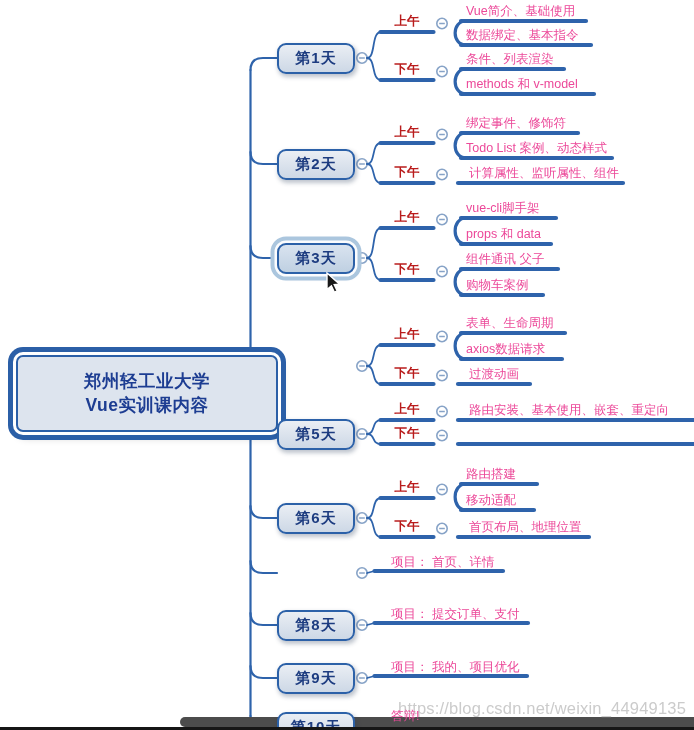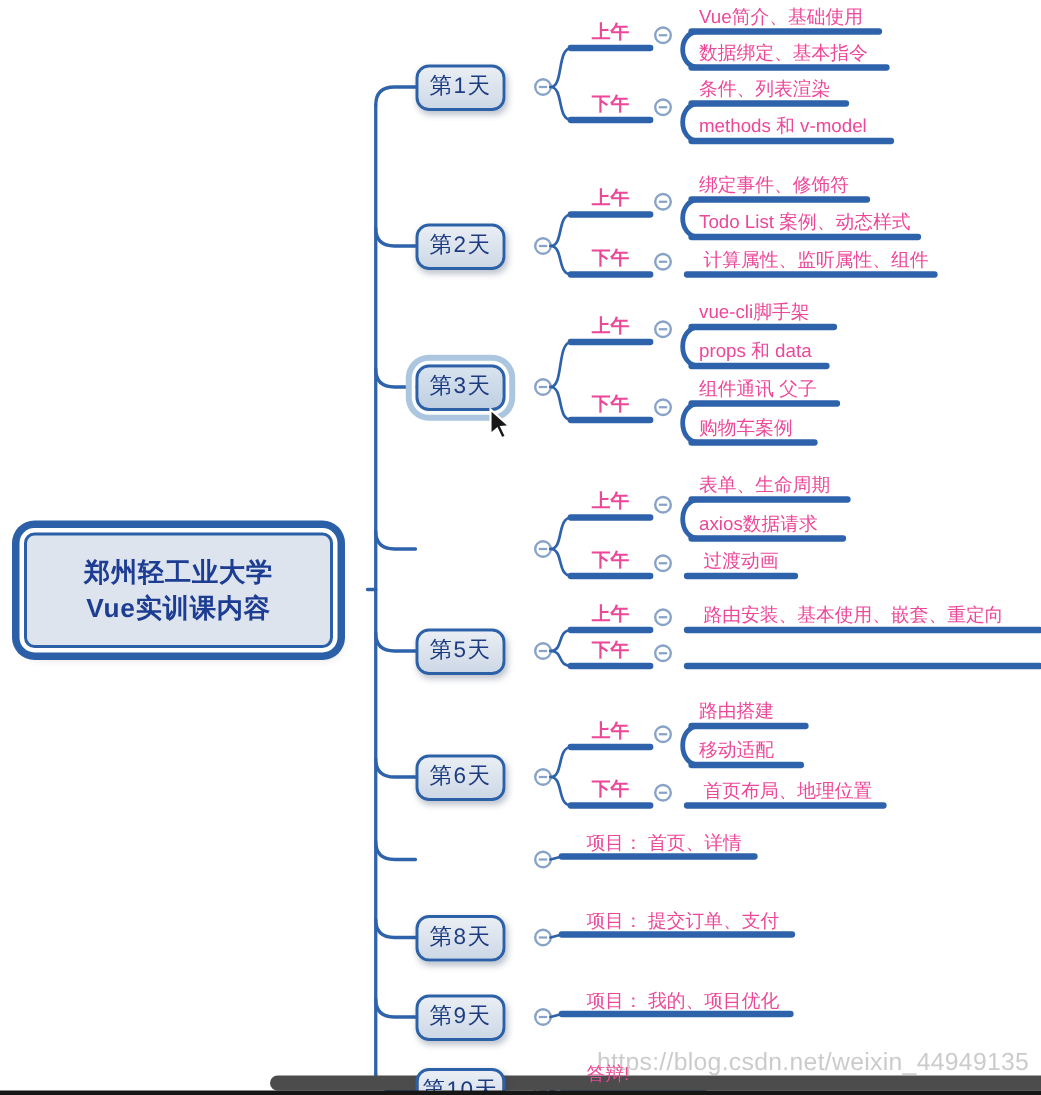--- a/index.html
+++ b/index.html
@@ -1,32 +1,32 @@
 <!DOCTYPE html>
 <html><head>
 <meta charset="utf-8">
 <style>
   html,body{margin:0;padding:0;background:#fff;}
   #stage{position:relative;width:694px;height:730px;background:#ffffff;overflow:hidden;
          font-family:"Liberation Sans","DejaVu Sans",sans-serif;}
   #canvas{position:absolute;left:0;top:0;z-index:2;}
-  .day{position:absolute;width:60px;height:31px;box-sizing:border-box;
+  .day{position:absolute;width:78px;height:31px;box-sizing:border-box;
        border:2.4px solid #2c61a8;border-radius:9px;
        background:linear-gradient(180deg,#eaeef4,#cdd8e6);
        box-shadow:1.5px 2.5px 4px rgba(40,60,90,.3);
-       font-size:15px;font-weight:normal;color:#1d3c80;text-align:center;
+       font-size:15px;font-weight:bold;color:#1d3c80;text-align:center;
        line-height:26px;letter-spacing:1px;z-index:3;cursor:default;}
   .day.selected{background:linear-gradient(180deg,#d9e3ef,#bfd0e2);
        box-shadow:0 0 0 2.5px rgba(255,255,255,.95),0 0 0 6.5px #abc6de,1.5px 2.5px 4px rgba(40,60,90,.3);}
   .plabel{position:absolute;width:54px;height:15px;line-height:15px;font-size:12.5px;font-weight:bold;
-       color:#ec4899;text-align:center;z-index:3;white-space:nowrap;}
+       color:#b91c1c;text-align:center;z-index:3;white-space:nowrap;}
   .tlabel{position:absolute;height:16px;line-height:16px;font-size:12.5px;font-weight:normal;
        color:#ec4899;white-space:nowrap;z-index:3;}
   .overlay{z-index:5 !important;}
-  #root-node{position:absolute;left:16px;top:355px;width:206px;height:77px;box-sizing:border-box;
+  #root-node{position:absolute;left:16px;top:355px;width:262px;height:77px;box-sizing:border-box;
        background:#dde4ee;border:2.2px solid #2b5fa7;border-radius:7px;
        box-shadow:0 0 0 3px #fff,0 0 0 8px #2b5fa7,3px 5px 8px rgba(0,0,0,.25);
        display:flex;flex-direction:column;justify-content:center;align-items:center;z-index:3;}
   #root-node .rline{font-size:17.5px;font-weight:bold;color:#1d3d92;line-height:1.32;letter-spacing:.5px;}
   #watermark{position:absolute;left:398px;top:699px;font-size:16.5px;color:#c7c7c7;opacity:.92;
        white-space:nowrap;z-index:5;letter-spacing:.2px;}
   #hscrollbar{position:absolute;left:180px;top:717px;width:520px;height:9.5px;background:#4c4c4c;
        border-radius:5px;z-index:4;}
   #bottom-strip{position:absolute;left:0;top:726.5px;width:694px;height:3.5px;background:#161616;z-index:6;}
   #cursor{position:absolute;left:326px;top:272px;z-index:7;}

